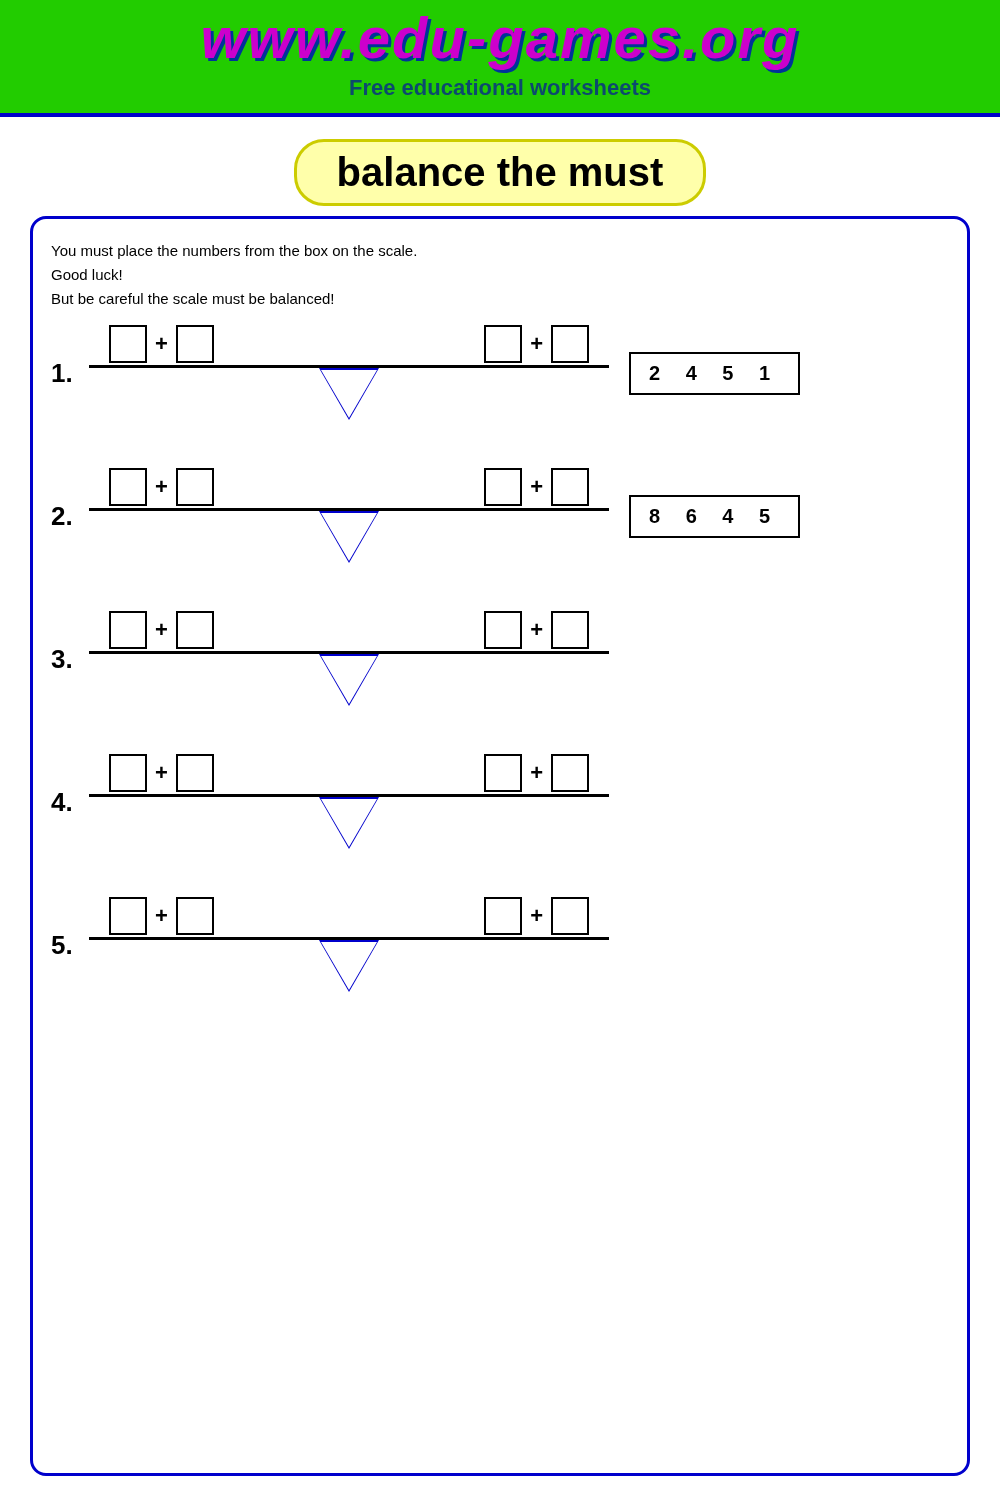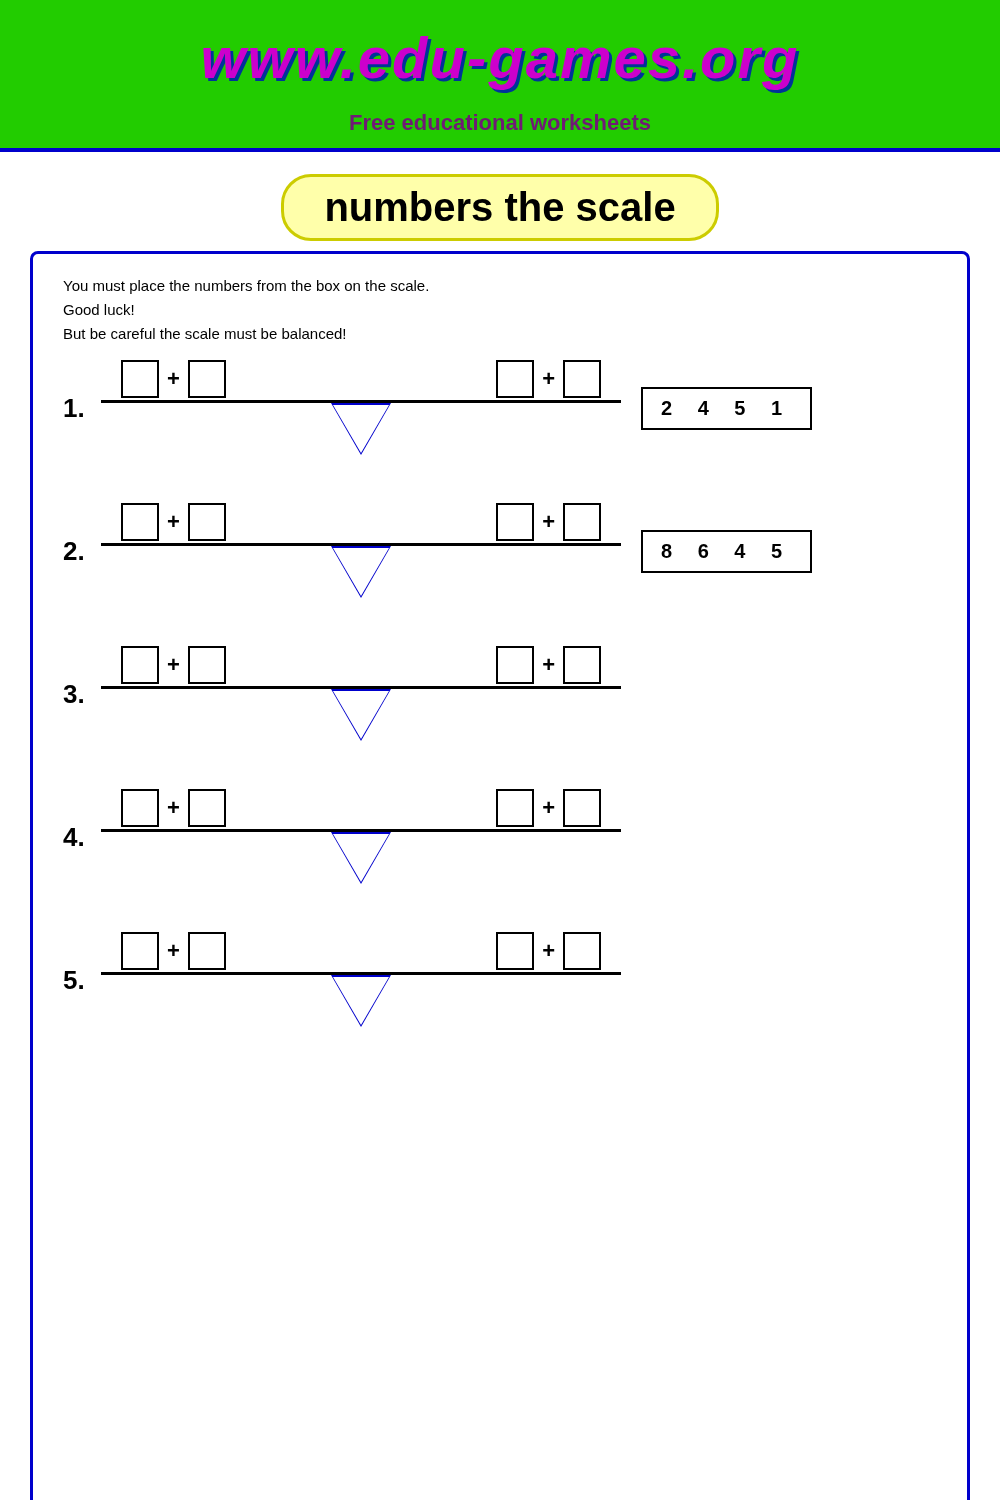--- a/index.html
+++ b/index.html
@@ -8,41 +8,41 @@
       width: 1000px;
       height: 1500px;
       font-family: Arial, sans-serif;
       background: #fff;
       overflow: hidden;
     }
 
     
     .header {
       background: #22cc00;
-      padding: 24px 20px 12px;
+      padding: 4px 20px 12px;
       text-align: center;
       border-bottom: 4px solid #0000cc;
     }
 
     .header-title {
       font-size: 58px;
       font-weight: 900;
       color: #cc00cc;
       font-family: 'Arial Black', Impact, sans-serif;
       letter-spacing: 2px;
       text-shadow: 3px 3px 0 #003399;
       font-style: italic;
     }
 
     .header-subtitle {
       font-size: 22px;
       font-weight: 900;
-      color: #701a75;
+      color: #0c4a6e;
       font-family: 'Arial Black', sans-serif;
-      margin-top: 19px;
+      margin-top: 4px;
     }
 
     
     .main {
       padding: 0 30px 20px;
       background: #fff;
     }
 
     
     .title-container {
@@ -58,22 +58,22 @@
       padding: 8px 40px;
       font-size: 40px;
       font-weight: bold;
       color: #000;
       font-family: Arial, sans-serif;
     }
 
     
     .worksheet {
       border: 3px solid #0000cc;
-      border-radius: 8px;
-      padding: 20px 30px 30px;
+      border-radius: 16px;
+      padding: 20px 18px 30px;
       background: #fff;
       min-height: 1260px;
     }
 
     .instructions {
       font-size: 15px;
       color: #000;
       line-height: 1.6;
       margin-bottom: 10px;
     }
@@ -146,21 +146,21 @@
 <body>
 
 <div class="header">
   <div class="header-title">www.edu-games.org</div>
   <div class="header-subtitle">Free educational worksheets</div>
 </div>
 
 <div class="main">
 
   <div class="title-container">
-    <div class="title-badge">numbers the scale</div>
+    <div class="title-badge">balance the must</div>
   </div>
 
   <div class="worksheet">
 
     <div class="instructions">
       <div>You must place the numbers from the box on the scale.</div>
       <div>Good luck!</div>
       <div>But be careful the scale must be balanced!</div>
     </div>
 

